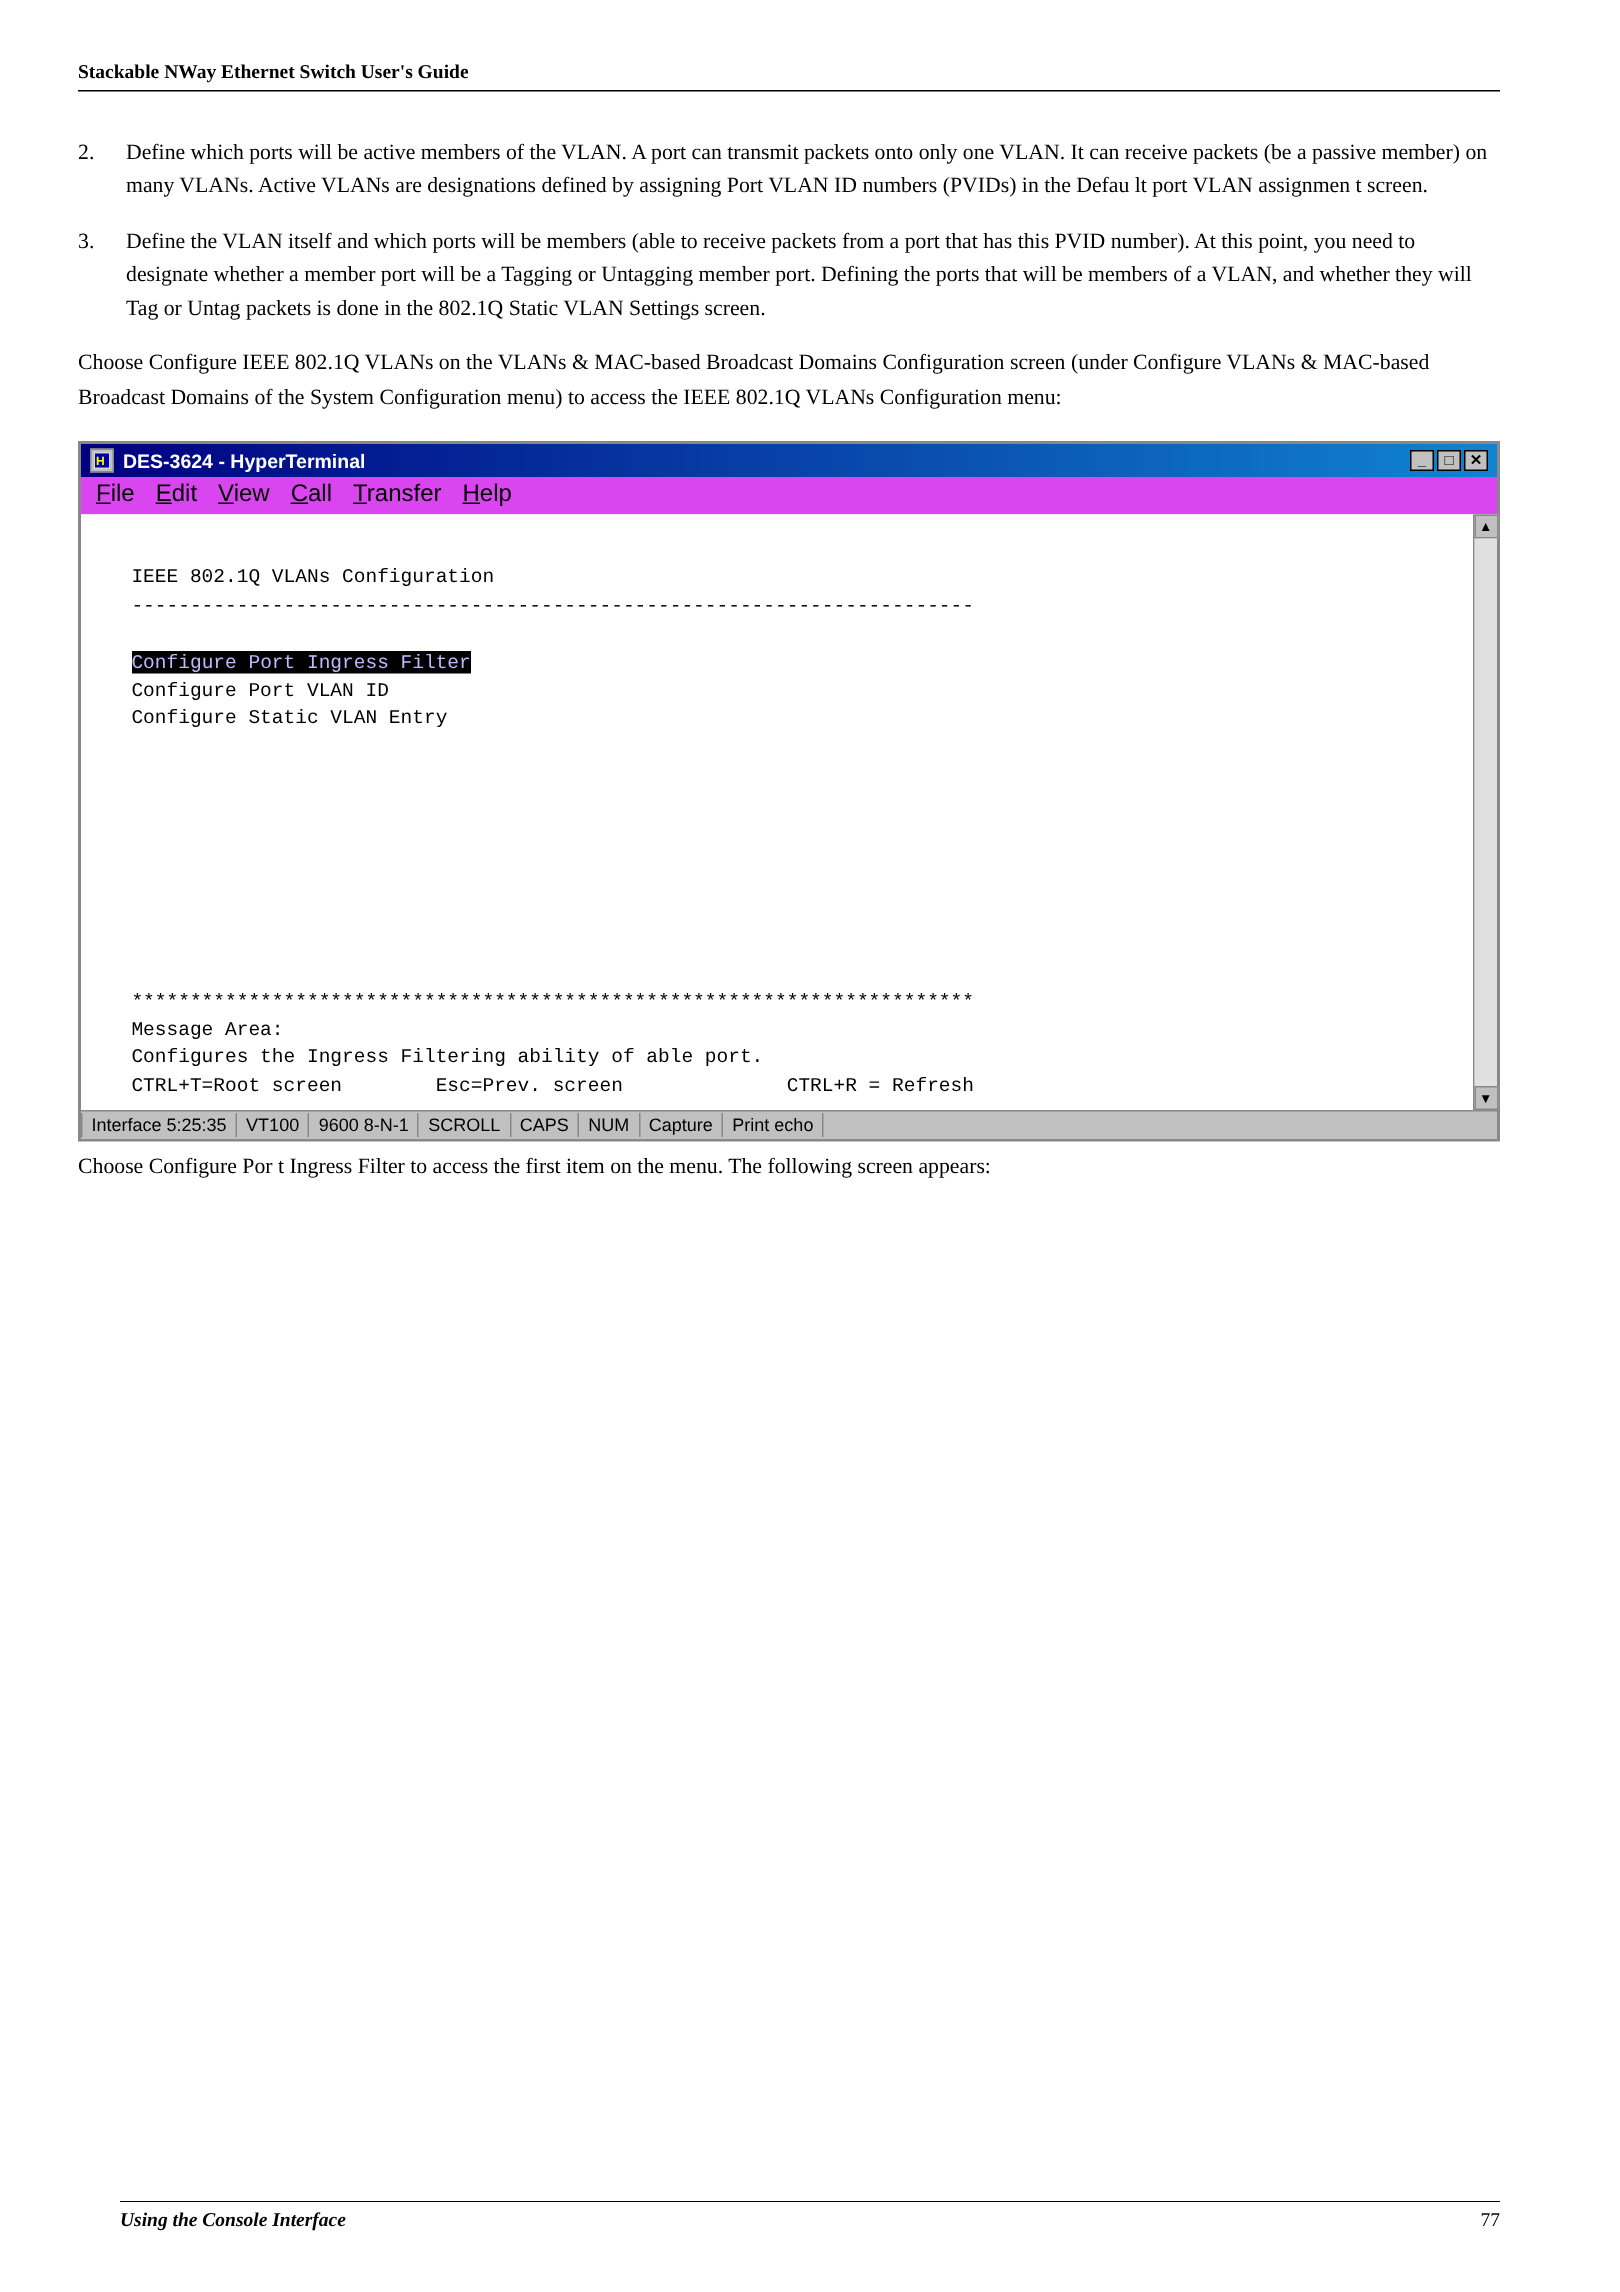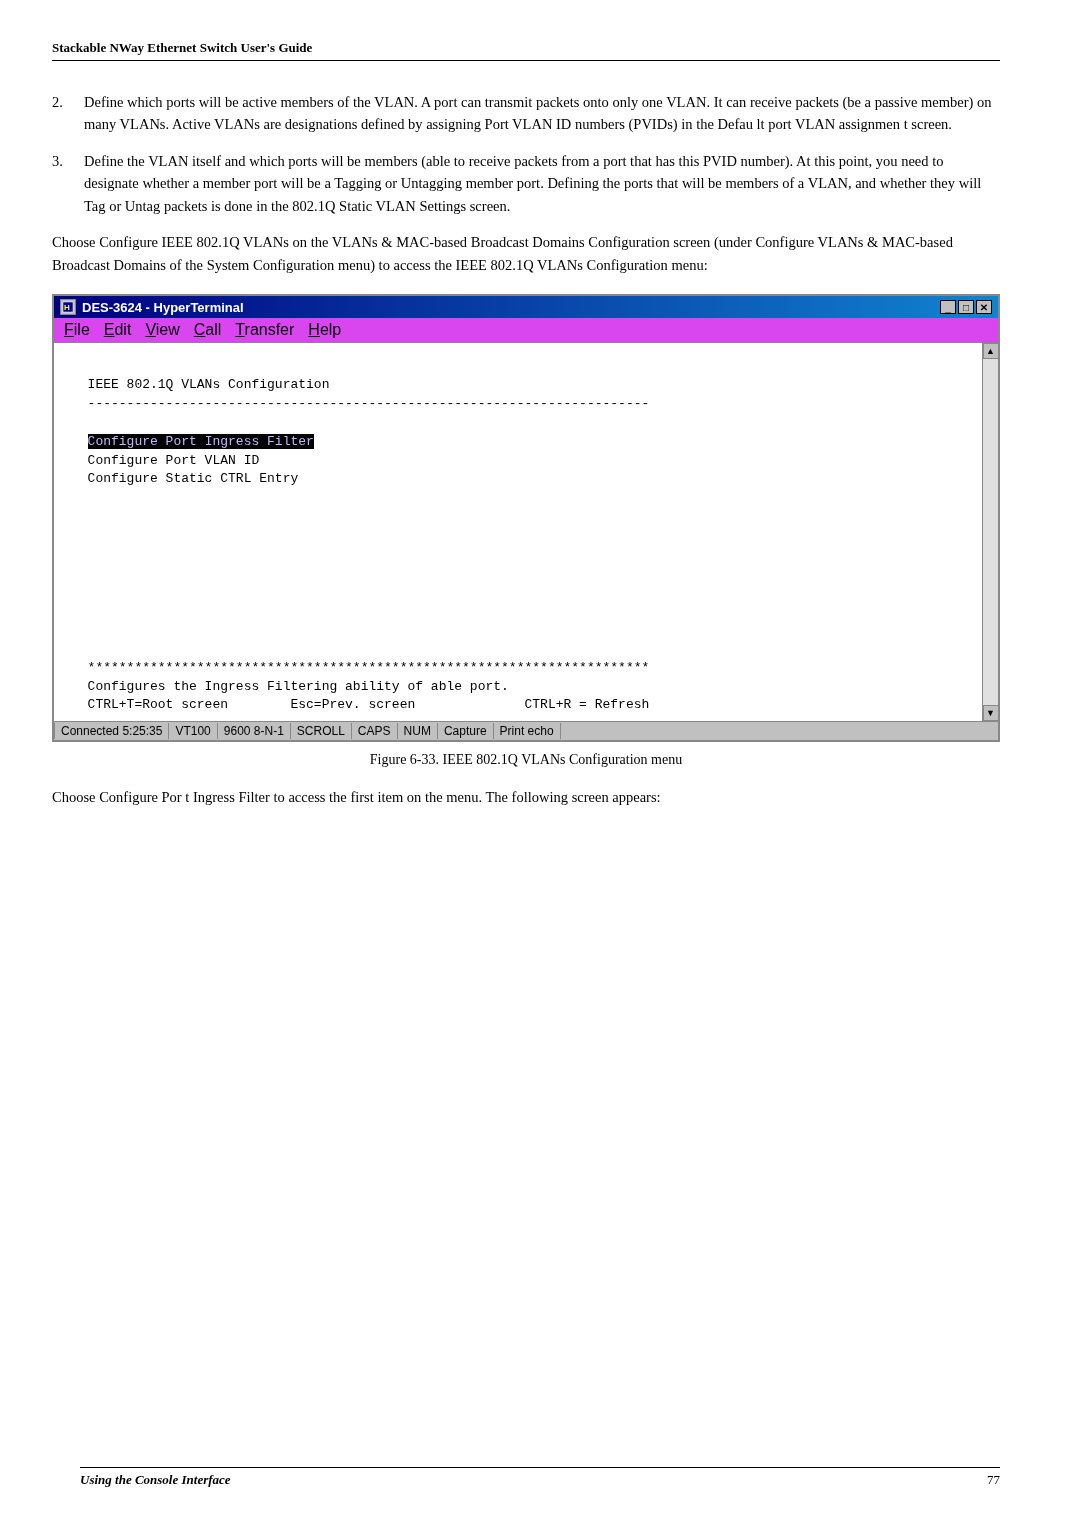--- a/index.html
+++ b/index.html
@@ -269,56 +269,56 @@
     </div>
 
     <div class="ht-content-area">
       <div class="ht-terminal">
         <div class="terminal-line">&nbsp;</div>
         <div class="terminal-line">  IEEE 802.1Q VLANs Configuration</div>
         <div class="terminal-line">  ------------------------------------------------------------------------</div>
         <div class="terminal-line">&nbsp;</div>
         <div class="terminal-line">  <span style="background:#000;color:#c4b5fd;">Configure Port Ingress Filter</span></div>
         <div class="terminal-line">  Configure Port VLAN ID</div>
-        <div class="terminal-line">  Configure Static CTRL Entry</div>
+        <div class="terminal-line">  Configure Static VLAN Entry</div>
         <div class="terminal-line">&nbsp;</div>
         <div class="terminal-line">&nbsp;</div>
         <div class="terminal-line">&nbsp;</div>
         <div class="terminal-line">&nbsp;</div>
         <div class="terminal-line">&nbsp;</div>
         <div class="terminal-line">&nbsp;</div>
         <div class="terminal-line">&nbsp;</div>
         <div class="terminal-line">&nbsp;</div>
         <div class="terminal-line">&nbsp;</div>
         <div class="terminal-line">  ************************************************************************</div>
+        <div class="terminal-line">  Message Area:</div>
         <div class="terminal-line">  Configures the Ingress Filtering ability of able port.</div>
         <div class="terminal-line">  CTRL+T=Root screen        Esc=Prev. screen              CTRL+R = Refresh</div>
       </div>
 
       <div class="ht-scrollbar">
         <div class="ht-scroll-btn">▲</div>
         <div class="ht-scroll-track"></div>
         <div class="ht-scroll-btn">▼</div>
       </div>
     </div>
 
     <div class="ht-statusbar">
-      <div class="ht-status-cell">Connected 5:25:35</div>
+      <div class="ht-status-cell">Interface 5:25:35</div>
       <div class="ht-status-cell">VT100</div>
       <div class="ht-status-cell">9600 8-N-1</div>
       <div class="ht-status-cell">SCROLL</div>
       <div class="ht-status-cell">CAPS</div>
       <div class="ht-status-cell">NUM</div>
       <div class="ht-status-cell">Capture</div>
       <div class="ht-status-cell">Print echo</div>
     </div>
 
   </div>
 
-  <div class="figure-caption">Figure 6-33.  IEEE 802.1Q VLANs Configuration menu</div>
 
   <div class="body-text">Choose Configure Por t Ingress Filter to access the first item on the menu. The following screen appears:</div>
 
 </div>
 
 <div class="footer-line">
   <span class="footer-left">Using the Console Interface</span>
   <span class="footer-right">77</span>
 </div>
 

